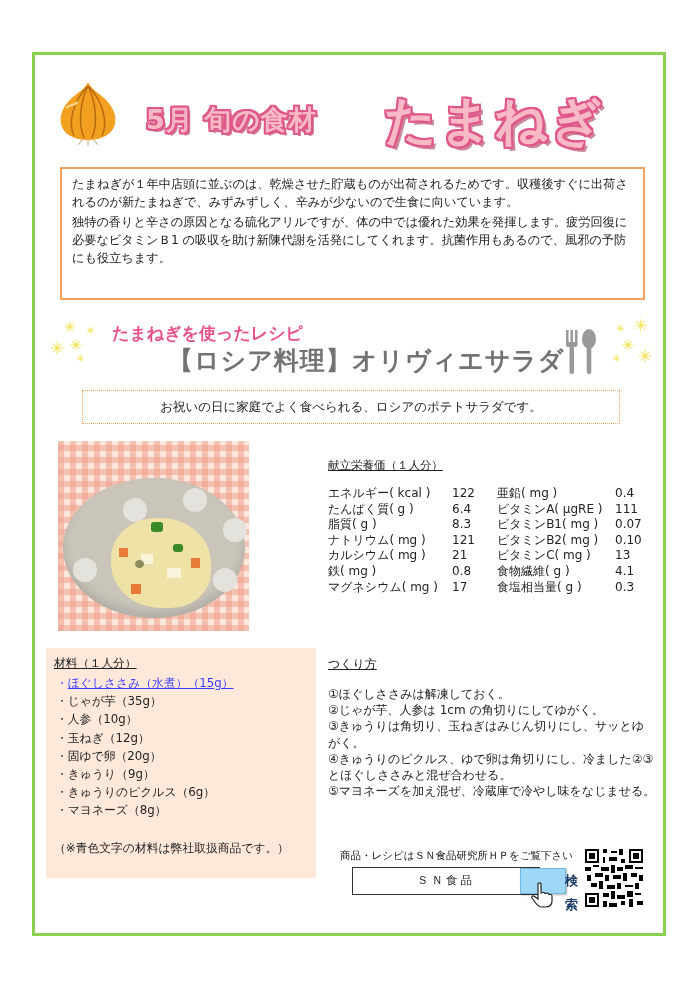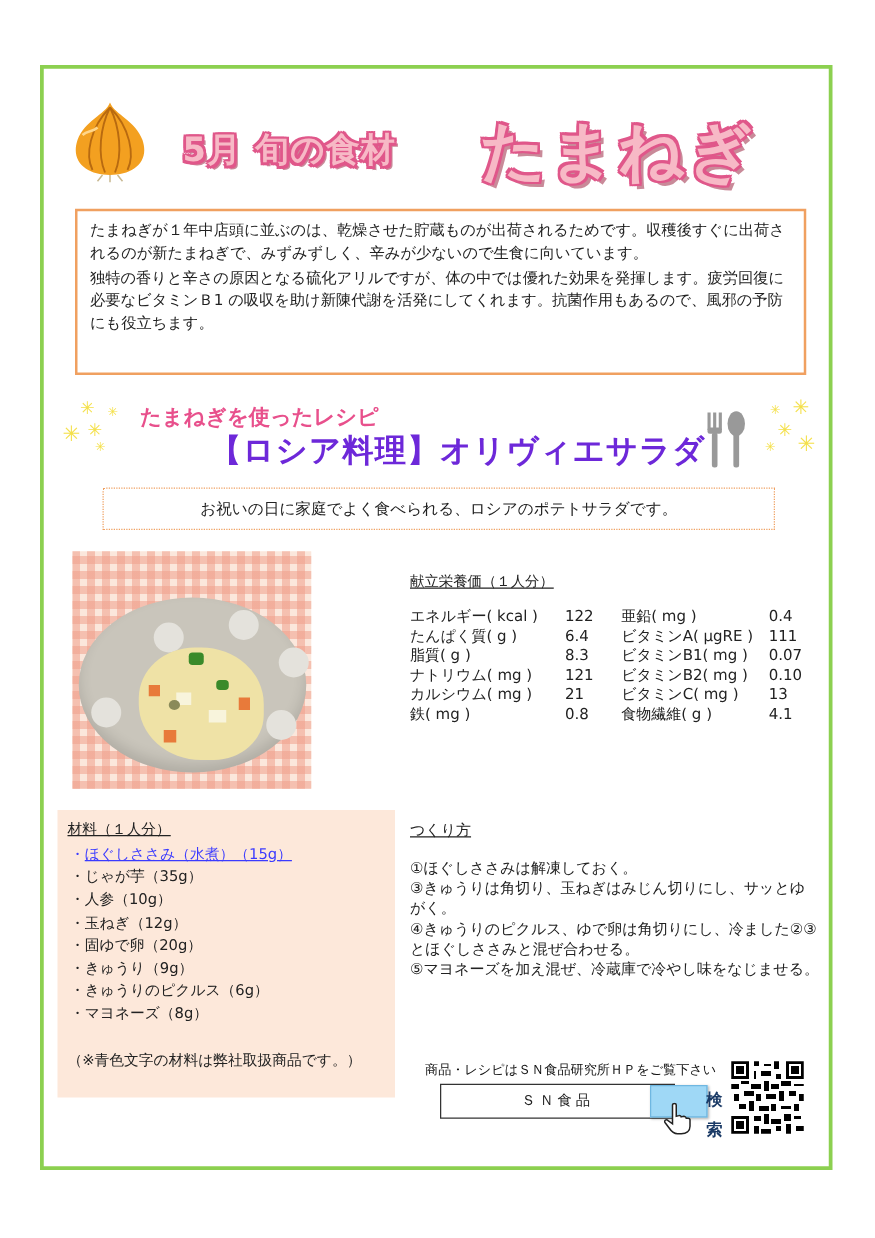--- a/index.html
+++ b/index.html
@@ -13,21 +13,21 @@
     text-shadow: -2px -2px 0 #e0578a, 2px -2px 0 #e0578a, -2px 2px 0 #e0578a, 2px 2px 0 #e0578a, 0 2px 0 #e0578a, 2px 0 0 #e0578a, -2px 0 0 #e0578a, 0 -2px 0 #e0578a, 3px 3px 0 #c98a99; }
   .title-big { left:384px; top:86px; font-size:52px; font-weight:bold; color:#f7b9c6; letter-spacing:2px;
     text-shadow: -2px -2px 0 #e0578a, 2px -2px 0 #e0578a, -2px 2px 0 #e0578a, 2px 2px 0 #e0578a, 0 2px 0 #e0578a, 2px 0 0 #e0578a, -2px 0 0 #e0578a, 0 -2px 0 #e0578a, 4px 4px 0 #c98a99; }
 
   
   .intro { left:60px; top:167px; width:585px; height:133px; border:2px solid #f0a060; box-sizing:border-box; padding:6px 14px 0 10px; font-size:12.2px; line-height:18px; color:#222; }
   .intro p { margin:0 0 2px 0; }
 
   
   .recipe-sub { left:112px; top:322px; font-size:17px; font-weight:bold; color:#e8508c;text-align:right; }
-  .recipe-name { left:168px; top:344px; font-size:25px; font-weight:bold; color:#6d28d9; letter-spacing:1px; }
+  .recipe-name { left:168px; top:344px; font-size:25px; font-weight:bold; color:#737373; letter-spacing:1px; }
   .sparkle { color:#f4e04a; position:absolute; font-size:14px; line-height:1; }
   .cutlery { left:564px; top:328px; width:34px; height:48px; }
 
   .tagline { left:82px; top:390px; width:538px; height:34px; border:1px dotted #f0a060; box-sizing:border-box; text-align:center; font-size:12.5px; line-height:32px; color:#222; }
 
   
   .photo { left:58px; top:441px; width:191px; height:190px; overflow:hidden;
     background-color:#fbe7dc;
     background-image:
       repeating-linear-gradient(0deg, rgba(240,160,140,0.55) 0 6px, transparent 6px 12px),
@@ -161,38 +161,45 @@
       <span class="c2">21</span>
       <span class="c3">ビタミンC( mg )</span>
       <span class="c4">13</span>
     </div>
   <div class="nut-row">
       <span class="c1">鉄( mg )</span>
       <span class="c2">0.8</span>
       <span class="c3">食物繊維( g )</span>
       <span class="c4">4.1</span>
     </div>
+  <div class="nut-row">
+      <span class="c1">マグネシウム( mg )</span>
+      <span class="c2">17</span>
+      <span class="c3">食塩相当量( g )</span>
+      <span class="c4">0.3</span>
+    </div>
 </div>
 
 <div class="abs ingredients">
   <div class="ing-title">材料（１人分）</div>
   <div class="ing-item blue"><span>・</span><span class="txt">ほぐしささみ（水煮）（15g）</span></div>
   <div class="ing-item"><span>・</span><span>じゃが芋（35g）</span></div>
   <div class="ing-item"><span>・</span><span>人参（10g）</span></div>
   <div class="ing-item"><span>・</span><span>玉ねぎ（12g）</span></div>
   <div class="ing-item"><span>・</span><span>固ゆで卵（20g）</span></div>
   <div class="ing-item"><span>・</span><span>きゅうり（9g）</span></div>
   <div class="ing-item"><span>・</span><span>きゅうりのピクルス（6g）</span></div>
   <div class="ing-item"><span>・</span><span>マヨネーズ（8g）</span></div>
   <div class="ing-note">（※青色文字の材料は弊社取扱商品です。）</div>
 </div>
 
 <div class="abs method-title">つくり方</div>
 <div class="abs method">
   <div>①ほぐしささみは解凍しておく。</div>
+  <div>②じゃが芋、人参は 1cm の角切りにしてゆがく。</div>
   <div>③きゅうりは角切り、玉ねぎはみじん切りにし、サッとゆがく。</div>
   <div>④きゅうりのピクルス、ゆで卵は角切りにし、冷ました②③とほぐしささみと混ぜ合わせる。</div>
   <div>⑤マヨネーズを加え混ぜ、冷蔵庫で冷やし味をなじませる。</div>
 </div>
 
 <div class="abs search-label">商品・レシピはＳＮ食品研究所ＨＰをご覧下さい</div>
 <div class="abs search-box">ＳＮ食品</div>
 <div class="abs search-btn">検索</div>
 <svg class="abs hand" viewBox="0 0 22 26">
   <path d="M7 2 C7 0.5 10 0.5 10 2 L10 11 L12 10.5 C13 10 14 11 14 11.5 L16 11 C17 11 18 12 18 12.5 L19.5 12.5 C21 12.5 21 14 21 14 L21 19 C21 23 18 25 14 25 L11 25 C8 25 6 23 4 20 L1 16 C0 14.5 2 13 3.5 14.5 L7 17 Z" fill="#fff" stroke="#222" stroke-width="1.2"></path>

